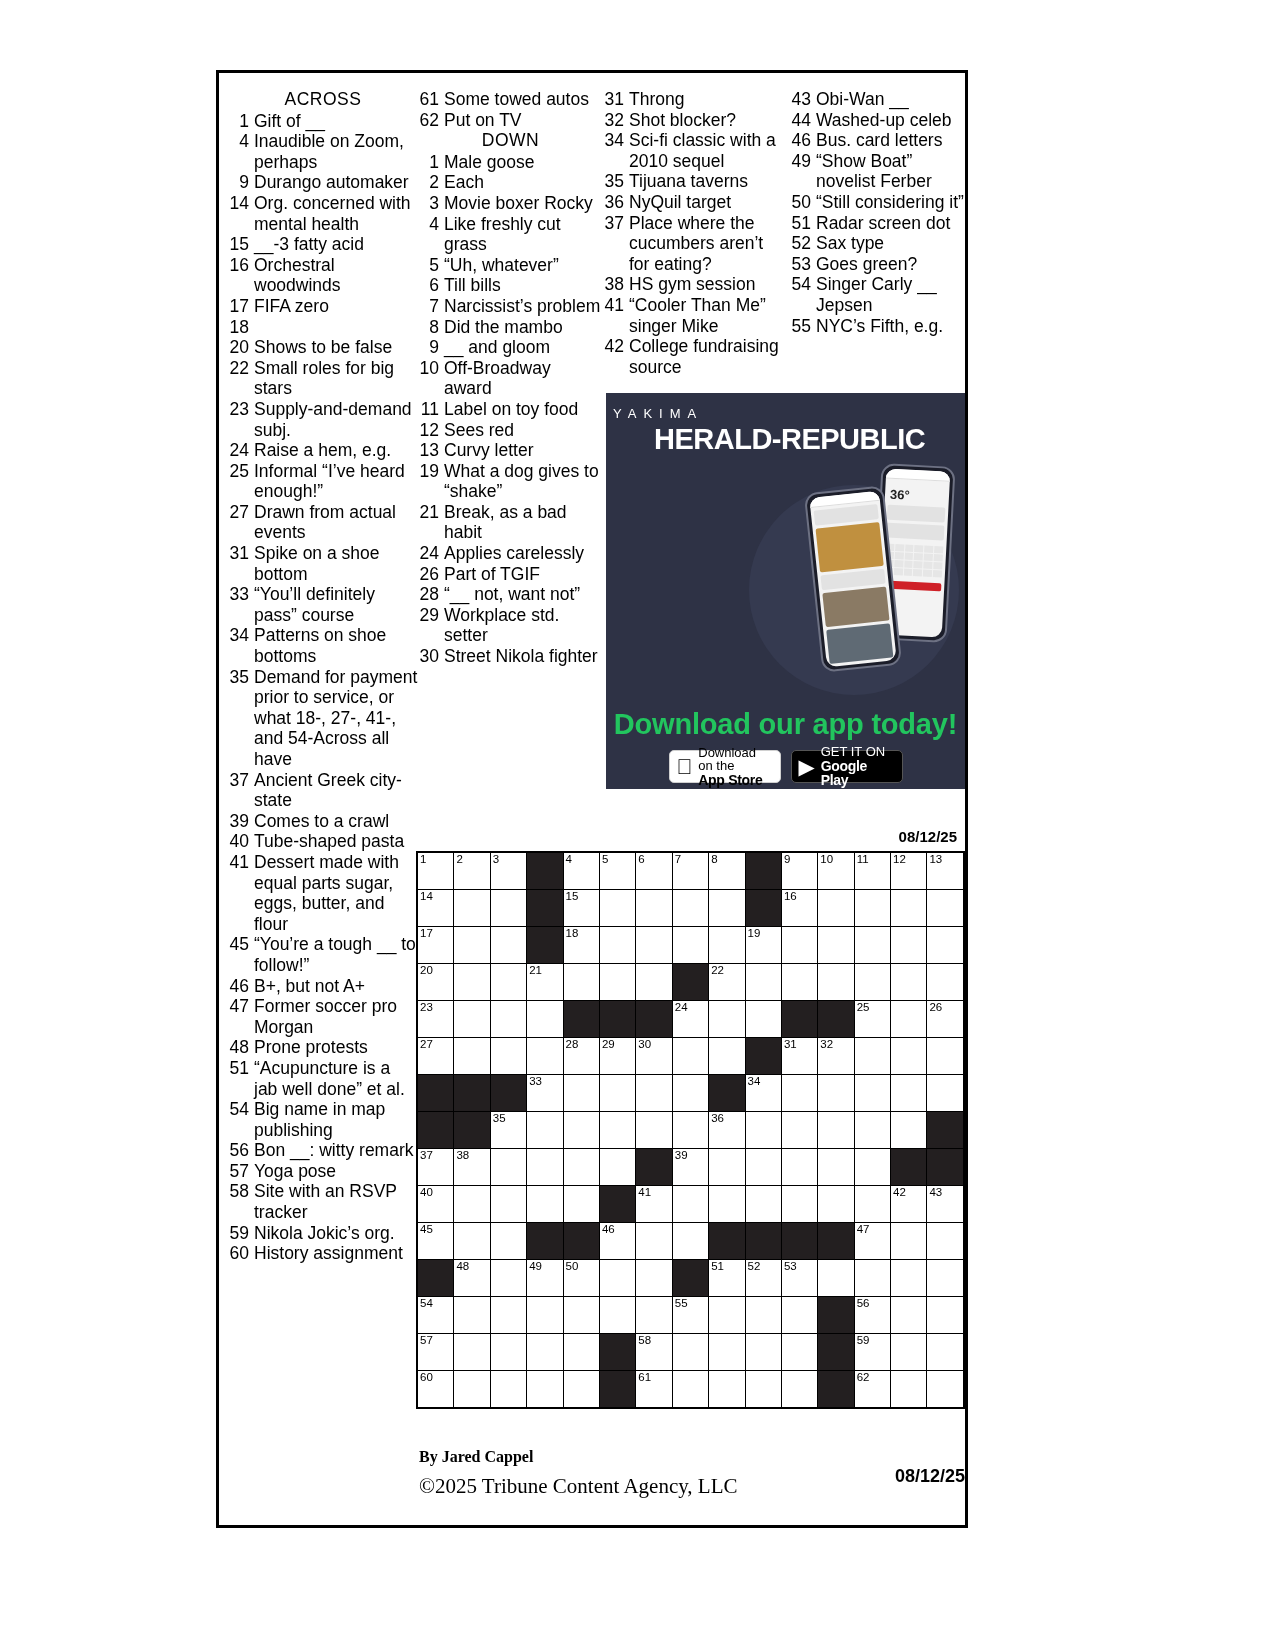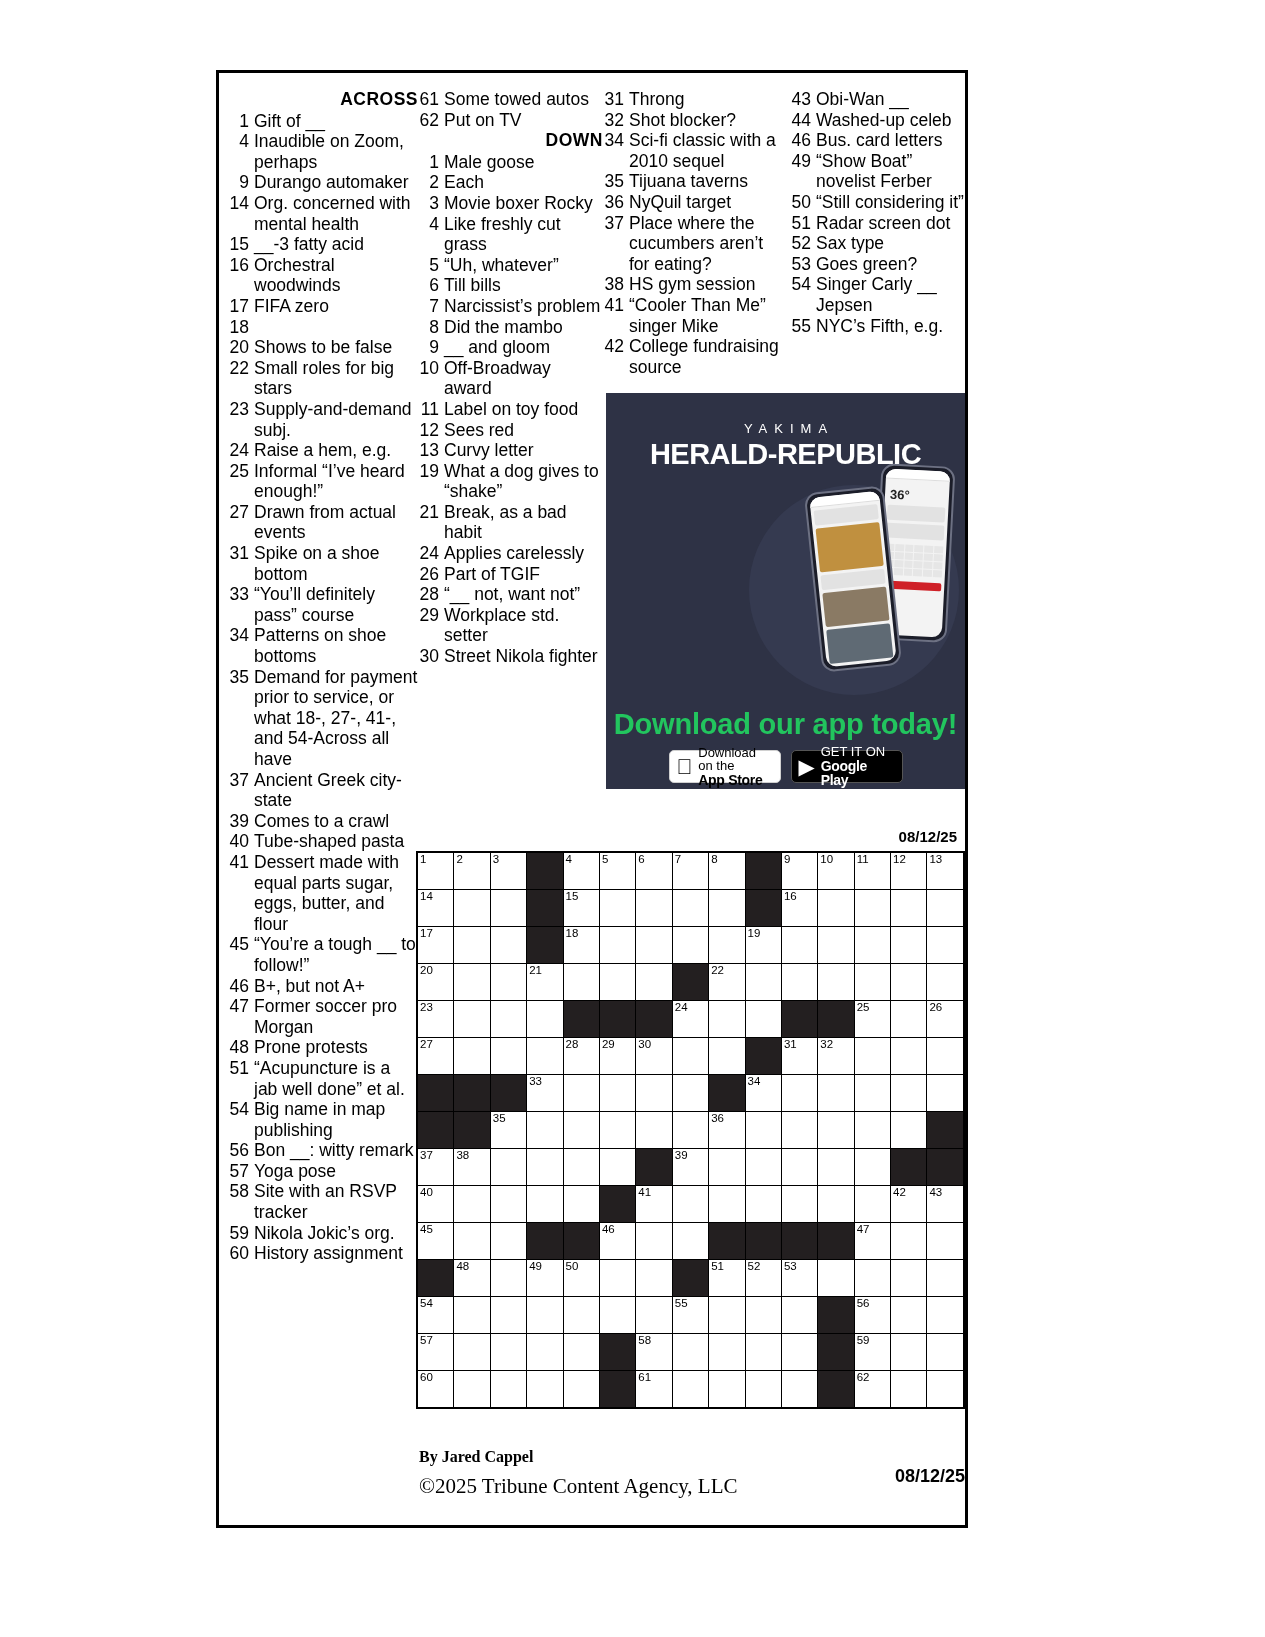--- a/index.html
+++ b/index.html
@@ -42,22 +42,22 @@
     font-size: 17.5px;
     line-height: 20.6px;
     color: #000;
   }
   #col-a { left: 9px;   width: 190px; }
   #col-b { left: 199px; width: 185px; }
   #col-c { left: 384px; width: 185px; }
   #col-d { left: 571px; width: 175px; }
 
   .col-head {
-    font-weight: bold;
-    text-align: right;
+    font-weight: normal;
+    text-align: center;
     letter-spacing: 0.5px;
     margin-bottom: 1px;
     font-size: 17.5px;
   }
   .col-head.spaced { }
 
   .clue {
     display: flex;
     align-items: flex-start;
     margin: 0;
@@ -78,37 +78,38 @@
     position: absolute;
     left: 387px;
     top: 320px;
     width: 359px;
     height: 396px;
     background: #2e3245;
     overflow: hidden;
   }
   #ad-masthead {
     position: absolute;
-    top: 28px;
+    top: 13px;
     left: 0;
     width: 100%;
-    text-align: center;
+    text-align: left;
     color: #fff;
   }
   #ad-kicker {
     font-size: 13px;
     letter-spacing: 7px;
     font-weight: 400;
     margin-left: 7px;
   }
   #ad-title {
     font-size: 29px;
     font-weight: bold;
     letter-spacing: -0.5px;
     margin-top: 2px;
+    padding-left: 48px;
   }
   #ad-bullets {
     position: absolute;
     left: 24px;
     top: 88px;
     color: #fff;
     font-size: 27px;
     font-weight: bold;
     line-height: 33px;
     z-index: 3;

